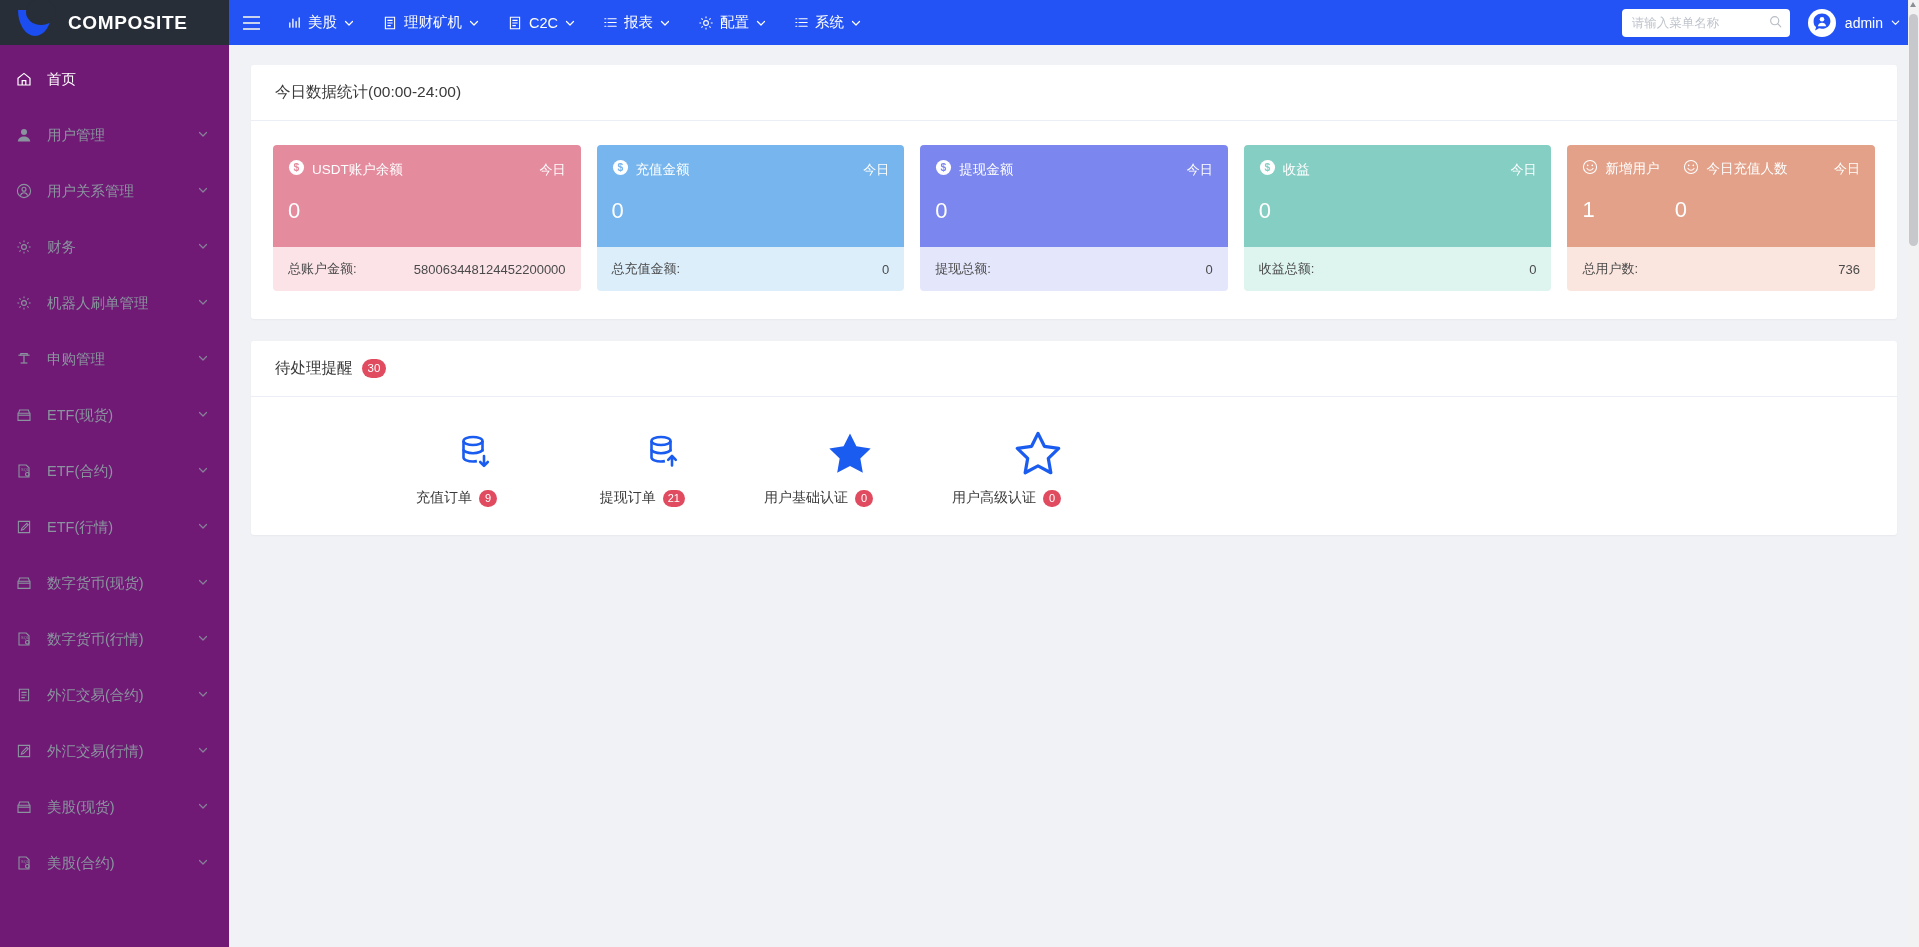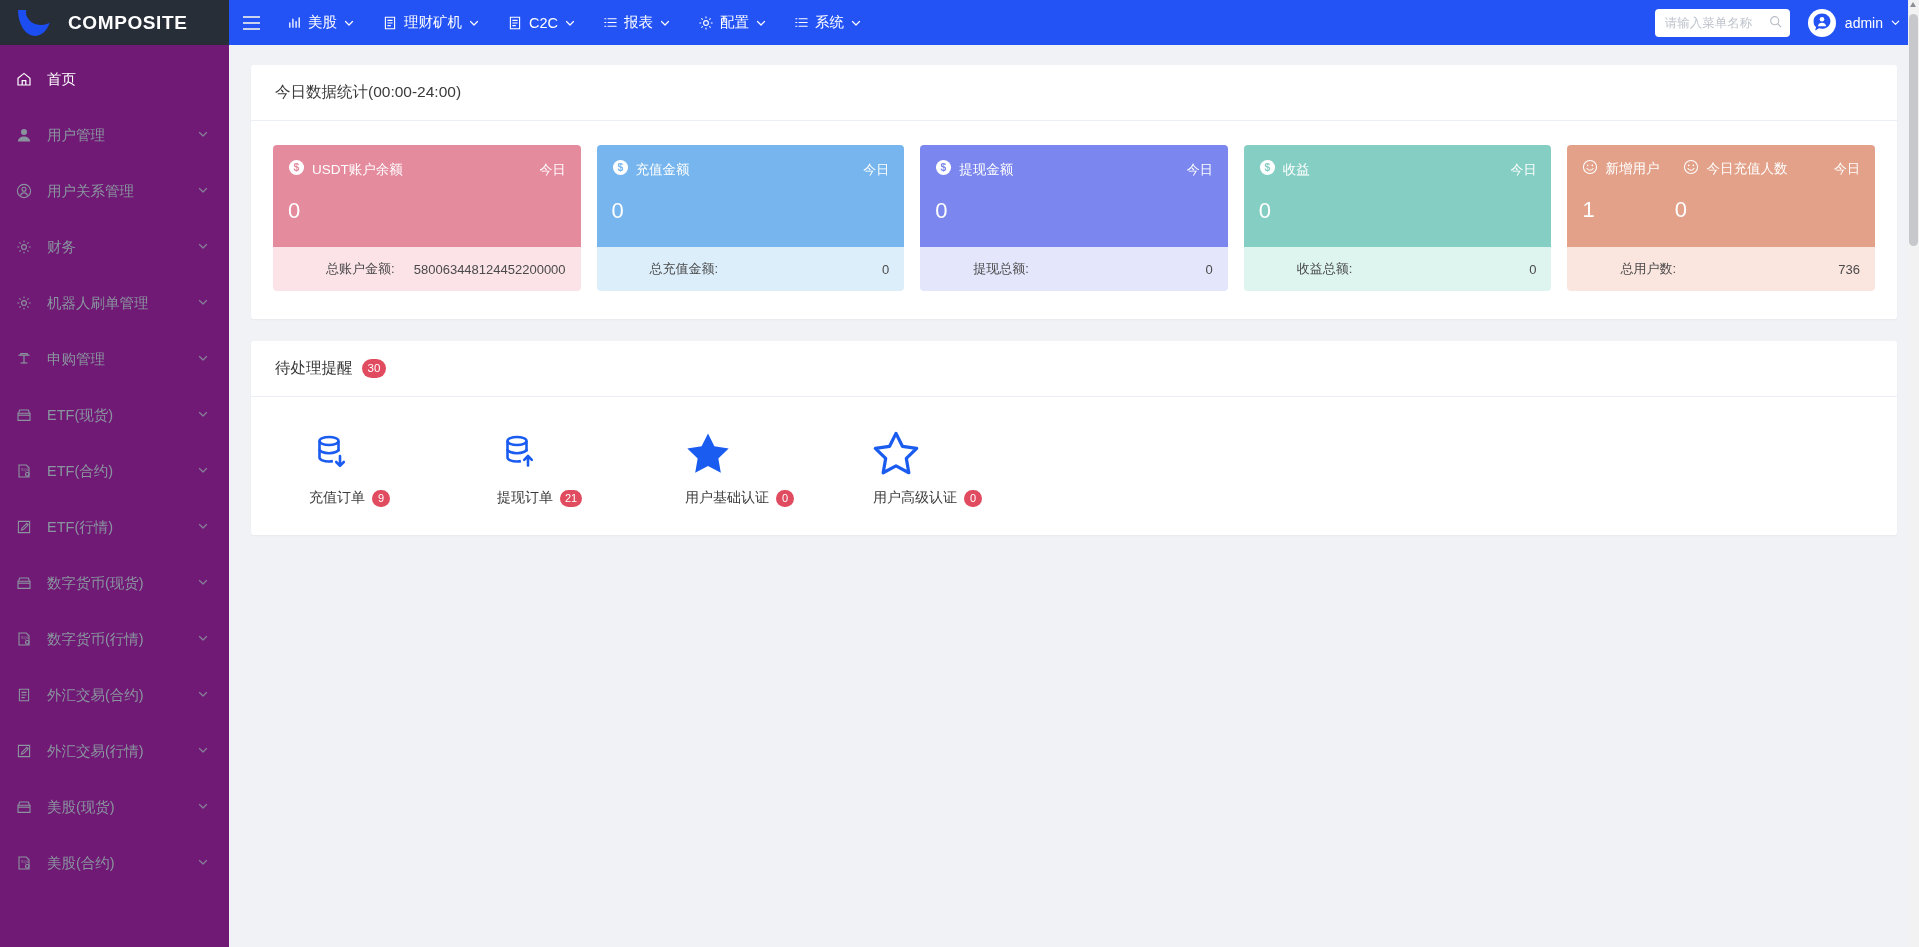--- a/index.html
+++ b/index.html
@@ -65,21 +65,21 @@
     font-size: 14.5px; padding: 0 14px; height: 45px; cursor: pointer;
     white-space: nowrap;
   }
   .topmenu-item svg { display: block; }
   .chev { width: 11px; height: 11px; display: inline-block; }
   .top-right {
     margin-left: auto; display: flex; align-items: center; gap: 0;
     padding-right: 18px; height: 45px;
   }
   .search-box {
-    width: 135px; height: 28px; background: #ffffff; border-radius: 4px;
+    width: 168px; height: 28px; background: #ffffff; border-radius: 4px;
     display: flex; align-items: center; padding: 0 8px 0 10px; margin-right: 18px;
   }
   .search-box input {
     border: 0; outline: 0; flex: 1 1 auto; font-size: 12.5px; color: #333;
     font-family: "Liberation Sans", sans-serif; min-width: 0; background: transparent;
   }
   .search-box input::placeholder { color: #bfc4cc; }
   .avatar {
     width: 28px; height: 28px; border-radius: 50%; background: #ffffff;
     display: flex; align-items: center; justify-content: center; margin-right: 9px;
@@ -118,27 +118,27 @@
   .card-today {
     margin-left: auto; color: #ffffff; font-size: 13px; white-space: nowrap;
   }
   .card-values { display: flex; margin-top: 20px; }
   .card-value { color: #ffffff; font-size: 22px; line-height: 1; }
   .card-value.second { margin-left: 80px; }
   .card-foot {
     height: 44px; display: flex; align-items: center; justify-content: space-between;
     padding: 0 15px; font-size: 13px; color: #4a4a4a;
   }
-  .card-foot .f-label { white-space: nowrap; margin-left: 38px; }
+  .card-foot .f-label { white-space: nowrap; }
   .card-foot .f-value { white-space: nowrap; }
 
   
   .pending { display: flex; padding: 6px 0 0 36px; }
   .pending-item {
-    width: 188px; display: flex; flex-direction: column; align-items: flex-start;
+    width: 188px; display: flex; flex-direction: column; align-items: flex-end;
     cursor: pointer;
   }
   .pending-icon { height: 48px; display: flex; align-items: flex-end; }
   .pending-label {
     margin-top: 14px; font-size: 14px; color: #3a3a3a;
     display: flex; align-items: center; gap: 7px; white-space: nowrap;
   }
   .badge-sm {
     background: #e14b5f; color: #fff; border-radius: 9px; font-size: 11px;
     min-width: 18px; height: 17px; padding: 0 5px; display: inline-flex;

